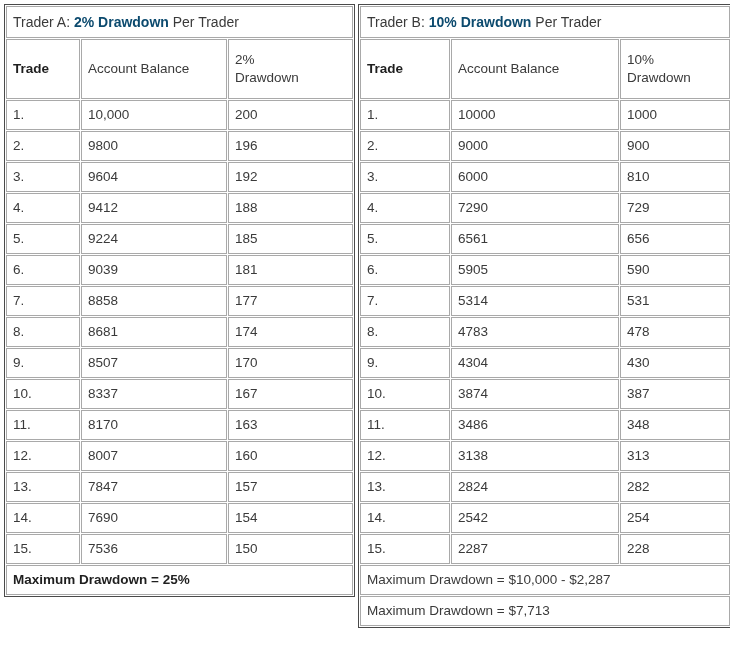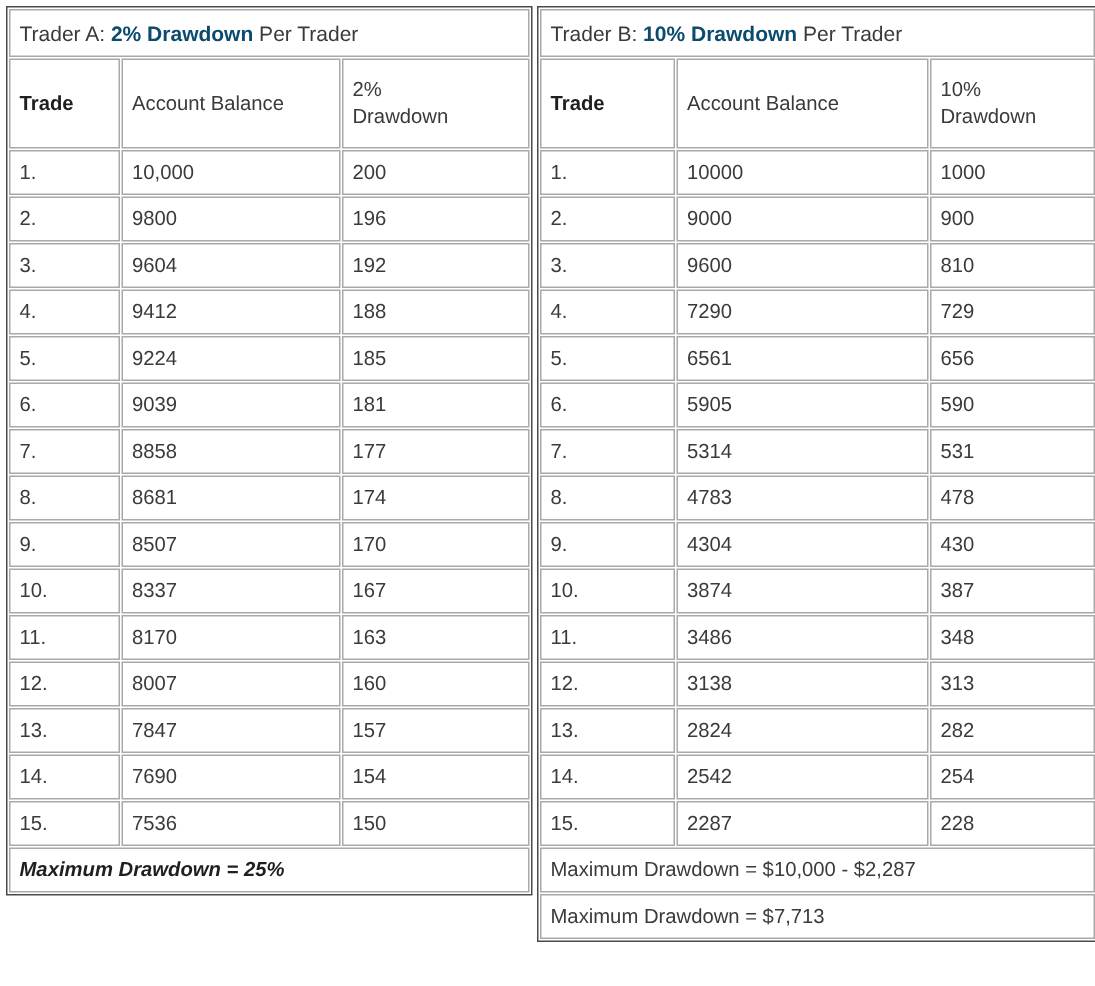--- a/index.html
+++ b/index.html
@@ -71,21 +71,20 @@
 
   .data-row td { height: 18px; }
 
   .summary-cell {
     height: 18px;
     white-space: nowrap;
   }
   .summary-cell.strong {
     font-weight: bold;
     color: #1f1f1f;
-    font-style: italic;
   }
 
   
   .table-a col.c-trade   { width: 74px; }
   .table-a col.c-balance { width: 146px; }
   .table-a col.c-draw    { width: 125px; }
 
   
   .table-b col.c-trade   { width: 90px; }
   .table-b col.c-balance { width: 168px; }
@@ -215,21 +214,21 @@
         <td>10000</td>
         <td>1000</td>
       </tr>
       <tr class="data-row">
         <td>2.</td>
         <td>9000</td>
         <td>900</td>
       </tr>
       <tr class="data-row">
         <td>3.</td>
-        <td>9600</td>
+        <td>6000</td>
         <td>810</td>
       </tr>
       <tr class="data-row">
         <td>4.</td>
         <td>7290</td>
         <td>729</td>
       </tr>
       <tr class="data-row">
         <td>5.</td>
         <td>6561</td>

